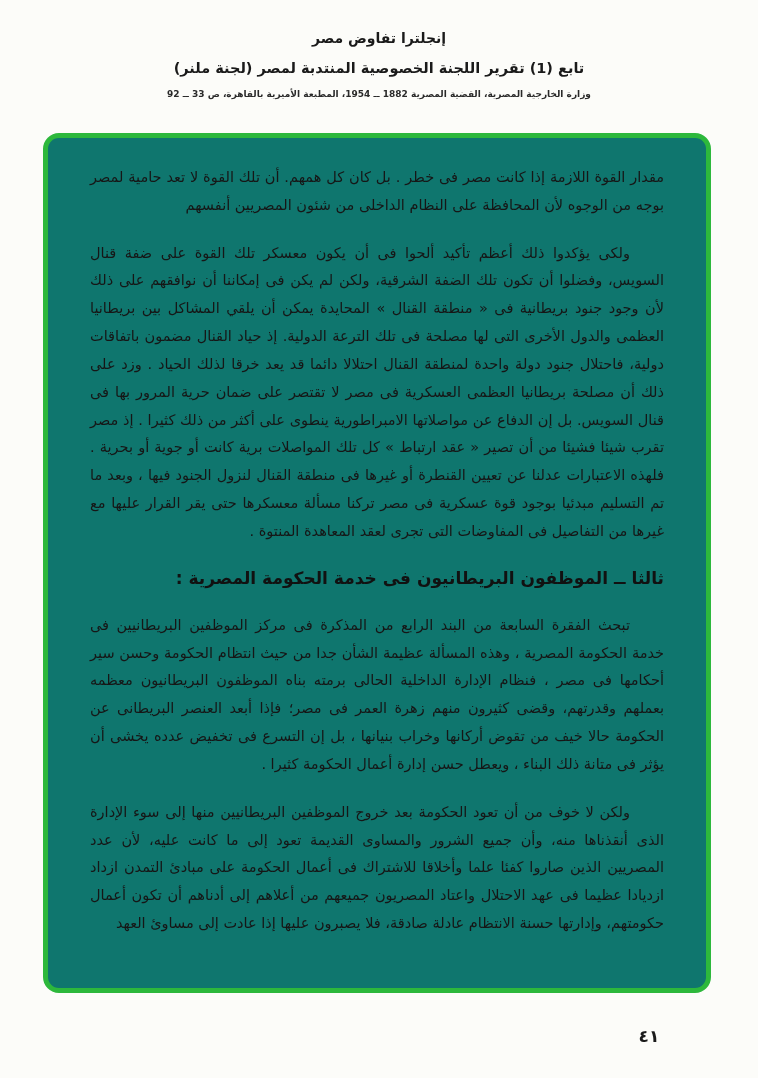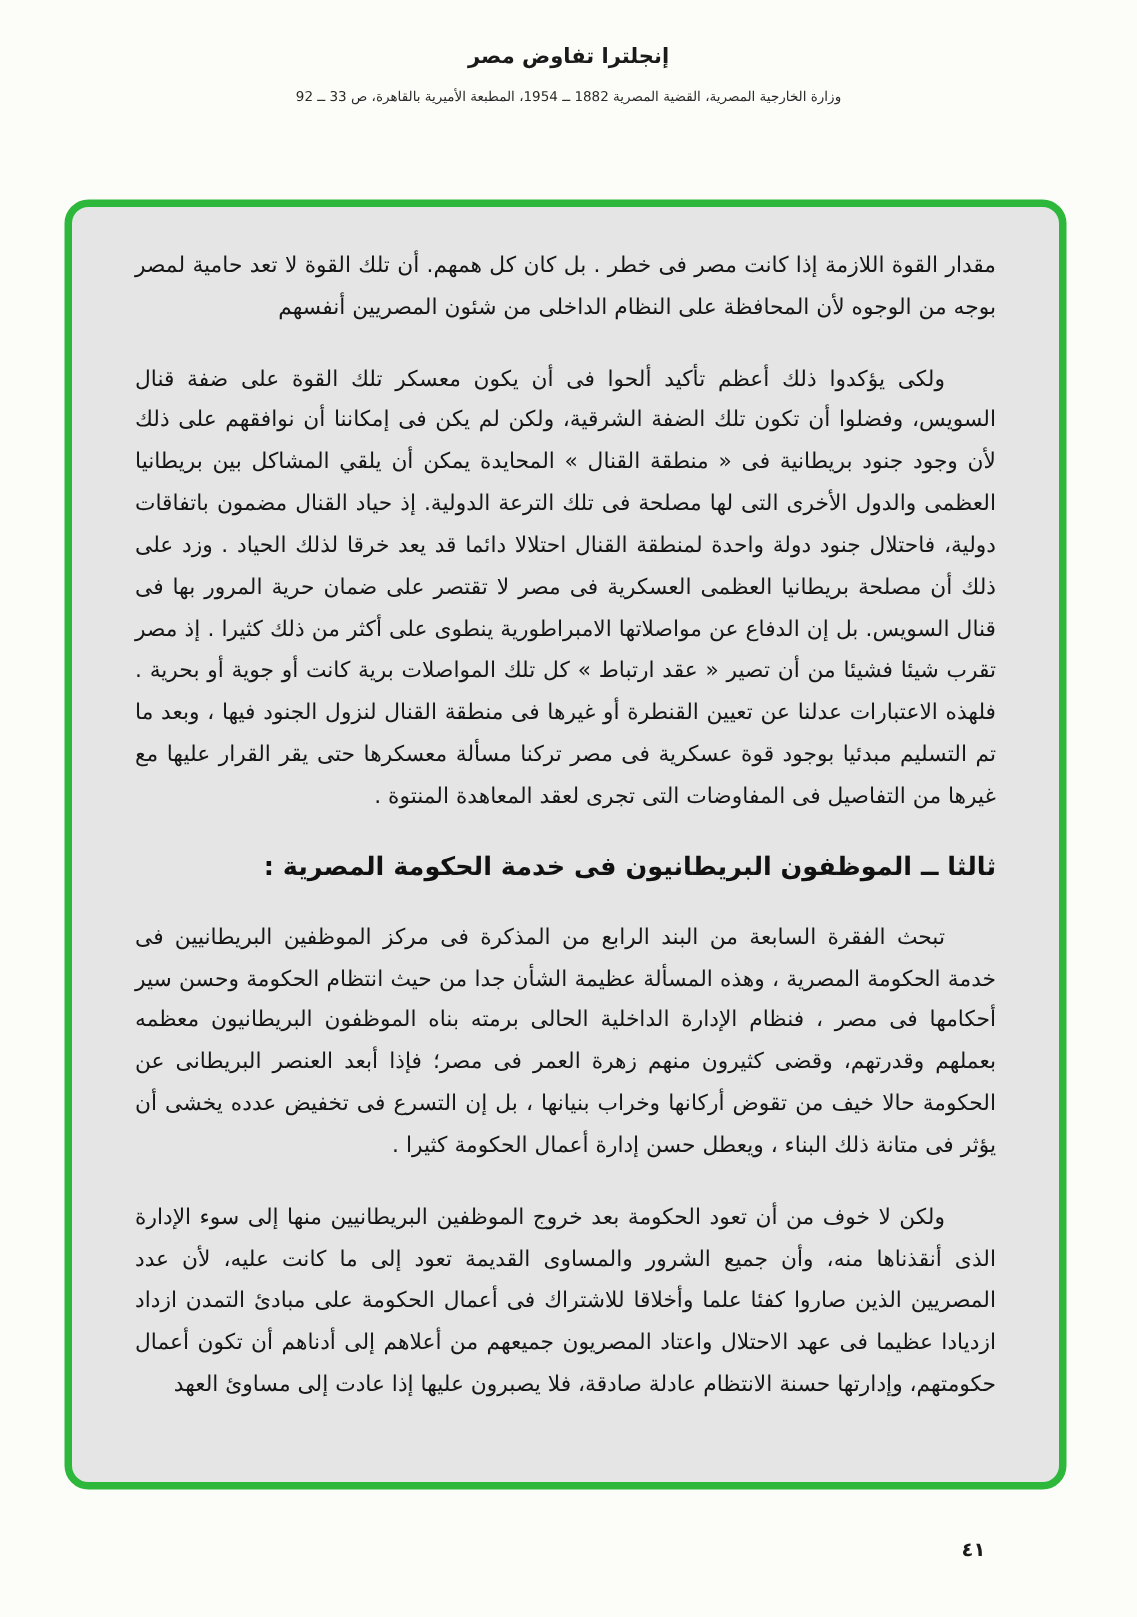--- a/index.html
+++ b/index.html
@@ -28,34 +28,34 @@
     letter-spacing: 0.5px;
     margin-bottom: 14px;
   }
   .doc-header .h2 {
     font-size: 14.5px;
     font-weight: bold;
     margin-bottom: 13px;
   }
   .doc-header .h3 {
     font-size: 9px;
-    font-weight: normal;
+    font-weight: bold;
     color: #2a2a2a;
   }
   .green-box {
     position: absolute;
     top: 133px;
     left: 43px;
     width: 668px;
     height: 860px;
     border: 5px solid #2db83c;
     border-radius: 16px;
     padding: 26px 42px 20px 42px;
     overflow: hidden;
-    background: #e5e5e5;
+    background: #0f766e;
   }
   .para {
     direction: rtl;
     text-align: justify;
     font-size: 14.5px;
     line-height: 1.92;
     color: #161616;
     margin-bottom: 16px;
   }
   .para.indent { text-indent: 34px; margin-top: 20px; }
@@ -67,33 +67,34 @@
     color: #111;
     margin: 22px 0 24px 0;
   }
   .page-number {
     position: absolute;
     top: 1026px;
     left: 0;
     width: 100%;
     text-align: center;
     padding-left: 540px;
-    font-size: 13px;
+    font-size: 17px;
     font-weight: bold;
     color: #1a1a1a;
     direction: rtl;
   }
 </style>
 </head>
 <body>
 
 <div class="page">
 
   <header class="doc-header">
     <div class="h1">إنجلترا تفاوض مصر</div>
+    <div class="h2">تابع (1) تقرير اللجنة الخصوصية المنتدبة لمصر (لجنة ملنر)</div>
     <div class="h3">وزارة الخارجية المصرية، القضية المصرية 1882 ــ 1954، المطبعة الأميرية بالقاهرة، ص 33 ــ 92</div>
   </header>
 
   <div class="green-box">
     <p class="para">مقدار القوة اللازمة إذا كانت مصر فى خطر . بل كان كل همهم. أن تلك القوة لا تعد حامية لمصر بوجه من الوجوه لأن المحافظة على النظام الداخلى من شئون المصريين أنفسهم</p>
     <p class="para indent">ولكى يؤكدوا ذلك أعظم تأكيد ألحوا فى أن يكون معسكر تلك القوة على ضفة قنال السويس، وفضلوا أن تكون تلك الضفة الشرقية، ولكن لم يكن فى إمكاننا أن نوافقهم على ذلك لأن وجود جنود بريطانية فى « منطقة القنال » المحايدة يمكن أن يلقي المشاكل بين بريطانيا العظمى والدول الأخرى التى لها مصلحة فى تلك الترعة الدولية. إذ حياد القنال مضمون باتفاقات دولية، فاحتلال جنود دولة واحدة لمنطقة القنال احتلالا دائما قد يعد خرقا لذلك الحياد . وزد على ذلك أن مصلحة بريطانيا العظمى العسكرية فى مصر لا تقتصر على ضمان حرية المرور بها فى قنال السويس. بل إن الدفاع عن مواصلاتها الامبراطورية ينطوى على أكثر من ذلك كثيرا . إذ مصر تقرب شيئا فشيئا من أن تصير « عقد ارتباط » كل تلك المواصلات برية كانت أو جوية أو بحرية . فلهذه الاعتبارات عدلنا عن تعيين القنطرة أو غيرها فى منطقة القنال لنزول الجنود فيها ، وبعد ما تم التسليم مبدئيا بوجود قوة عسكرية فى مصر تركنا مسألة معسكرها حتى يقر القرار عليها مع غيرها من التفاصيل فى المفاوضات التى تجرى لعقد المعاهدة المنتوة .</p>
     <h2 class="section-heading">ثالثا ــ الموظفون البريطانيون فى خدمة الحكومة المصرية :</h2>
     <p class="para indent">تبحث الفقرة السابعة من البند الرابع من المذكرة فى مركز الموظفين البريطانيين فى خدمة الحكومة المصرية ، وهذه المسألة عظيمة الشأن جدا من حيث انتظام الحكومة وحسن سير أحكامها فى مصر ، فنظام الإدارة الداخلية الحالى برمته بناه الموظفون البريطانيون معظمه بعملهم وقدرتهم، وقضى كثيرون منهم زهرة العمر فى مصر؛ فإذا أبعد العنصر البريطانى عن الحكومة حالا خيف من تقوض أركانها وخراب بنيانها ، بل إن التسرع فى تخفيض عدده يخشى أن يؤثر فى متانة ذلك البناء ، ويعطل حسن إدارة أعمال الحكومة كثيرا .</p>
     <p class="para indent">ولكن لا خوف من أن تعود الحكومة بعد خروج الموظفين البريطانيين منها إلى سوء الإدارة الذى أنقذناها منه، وأن جميع الشرور والمساوى القديمة تعود إلى ما كانت عليه، لأن عدد المصريين الذين صاروا كفئا علما وأخلاقا للاشتراك فى أعمال الحكومة على مبادئ التمدن ازداد ازديادا عظيما فى عهد الاحتلال واعتاد المصريون جميعهم من أعلاهم إلى أدناهم أن تكون أعمال حكومتهم، وإدارتها حسنة الانتظام عادلة صادقة، فلا يصبرون عليها إذا عادت إلى مساوئ العهد</p>
   </div>

